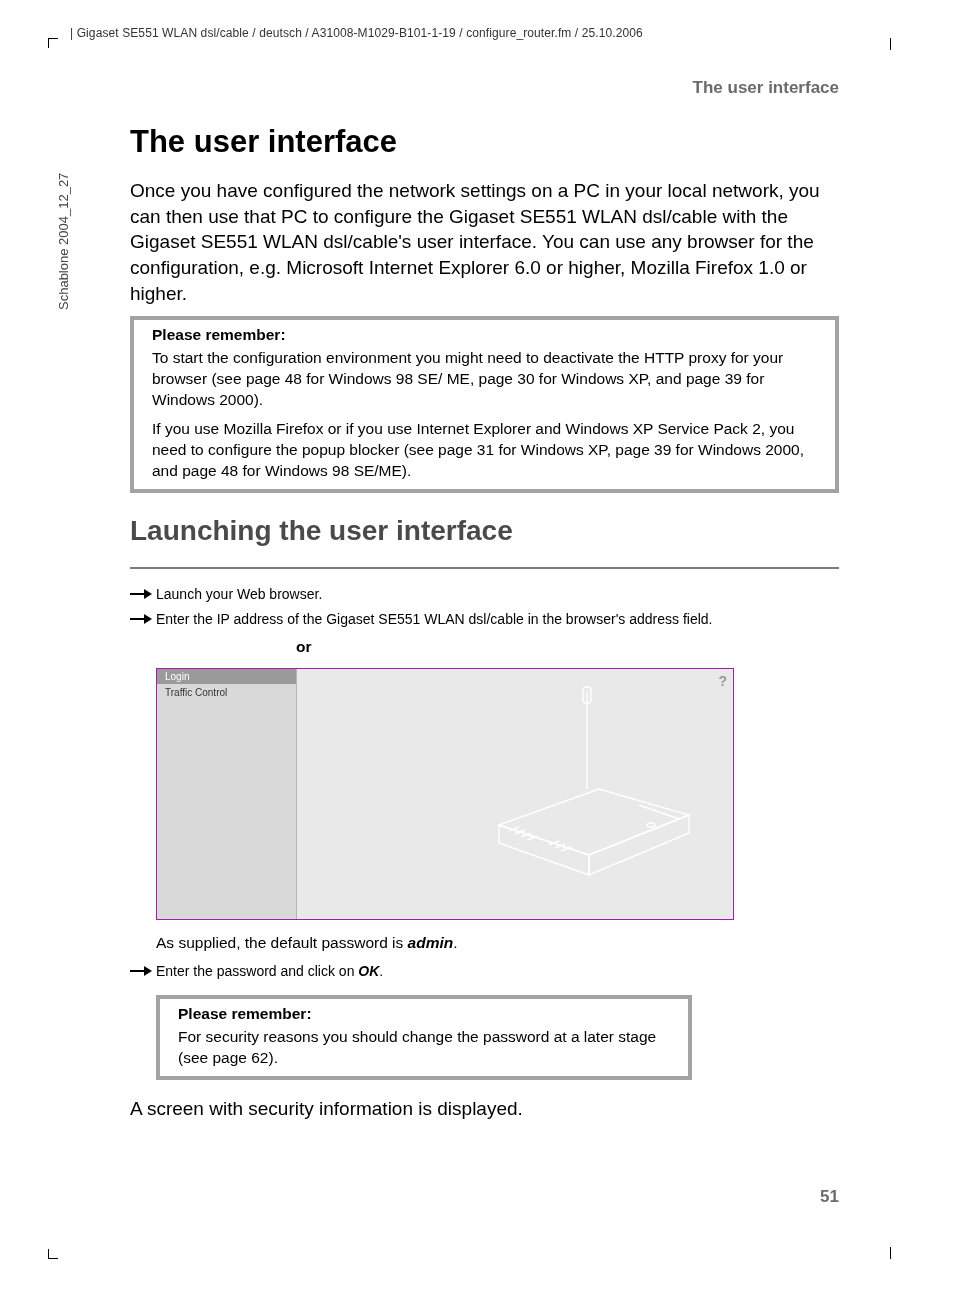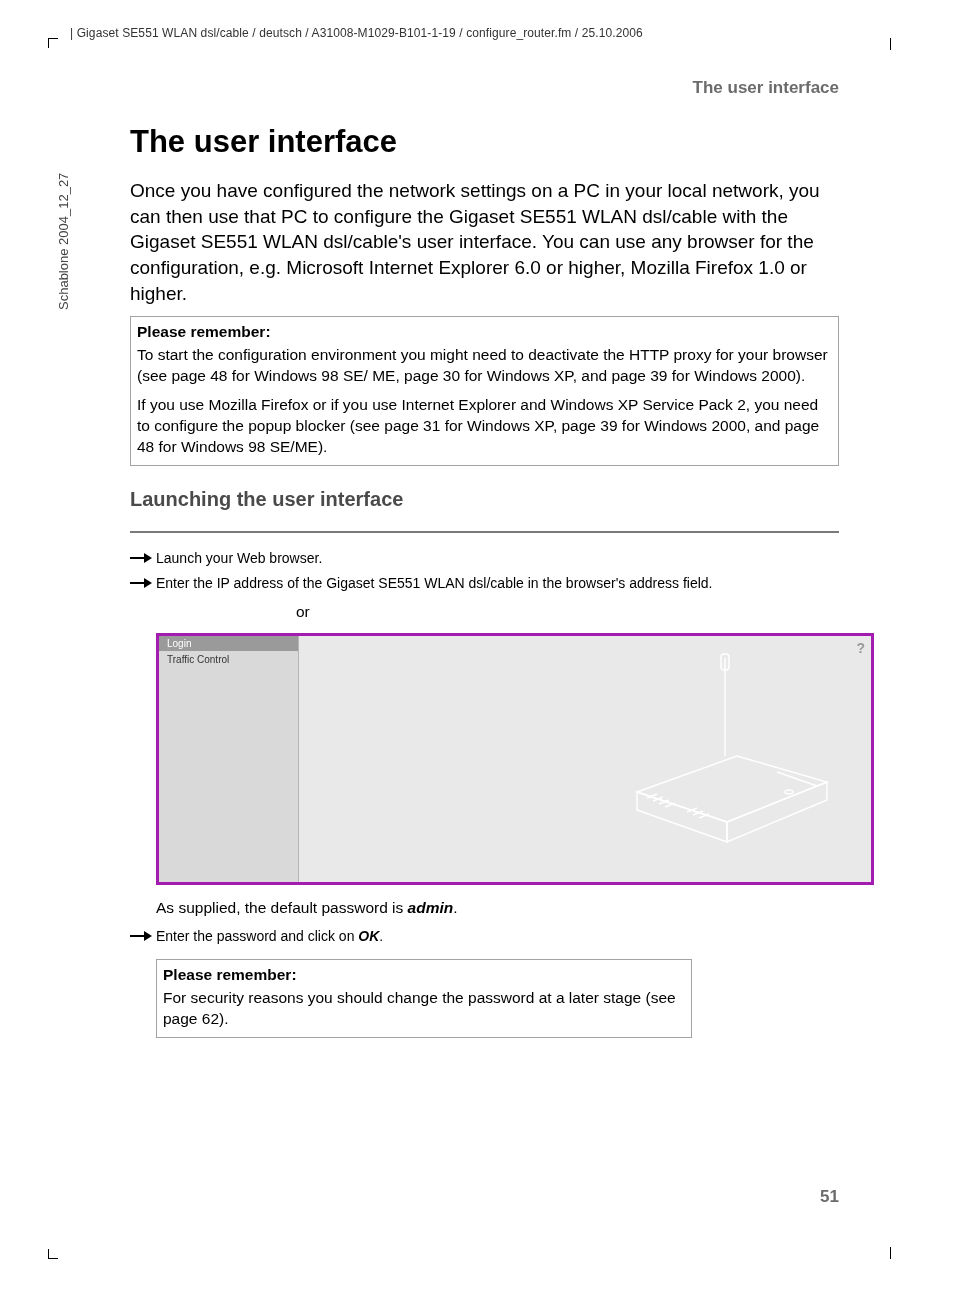--- a/index.html
+++ b/index.html
@@ -49,32 +49,32 @@
     font-size: 31px;
     font-weight: 700;
     margin-bottom: 18px;
   }
   .body-text {
     font-size: 19px;
     line-height: 1.35;
     margin-bottom: 10px;
   }
   .remember-box {
-    border: 1px solid #a3a3a3;
-    padding: 5px 8px 7px 6px;
+    border: 4px solid #a3a3a3;
+    padding: 5px 8px 7px 18px;
     margin-top: 6px;
     margin-bottom: 22px;
     font-size: 15.5px;
     line-height: 1.35;
   }
   .remember-box .title { font-weight: 700; margin-bottom: 2px; }
   .remember-box p { margin-bottom: 8px; }
   .remember-box p:last-child { margin-bottom: 0; }
   h2 {
-    font-size: 20px;
+    font-size: 28px;
     font-weight: 700;
     color: #4a4a4a;
     padding-bottom: 2px;
     margin-bottom: 18px;
   }
   .h2-rule {
     height: 2px;
     background: #7a7a7a;
     margin-bottom: 16px;
   }
@@ -90,31 +90,32 @@
     height: 18px;
     display: flex;
     align-items: center;
     justify-content: flex-start;
   }
   .step .arrow svg { width: 22px; height: 12px; }
   .step .txt { flex: 1; }
   .or-line {
     font-size: 15.5px;
     margin: 10px 0 8px 166px;
+    font-weight: bold;
   }
   .indent {
     font-size: 15.5px;
     margin-left: 26px;
     margin-bottom: 10px;
   }
   .screenshot {
     margin: 12px 0 14px 26px;
-    width: 718px;
+    width: 578px;
     height: 252px;
-    border: 3px solid #a21caf;
+    border: 1px solid #a21caf;
     background: #e9e9e9;
     position: relative;
     font-family: Tahoma, Arial, sans-serif;
   }
   .ss-side {
     position: absolute;
     left: 0; top: 0; bottom: 0;
     width: 140px;
     background: #d9d9d9;
     border-right: 1px solid #b5b5b5;
@@ -272,16 +273,17 @@
     <span class="txt">
       <span>Enter the password and click on </span><b><i>OK</i></b><span>.</span>
     </span>
   </div>
 
   <div class="remember-box narrow">
     <div class="title">Please remember:</div>
     <p>For security reasons you should change the password at a later stage (see page 62).</p>
   </div>
 
+  <p class="body-text">A screen with security information is displayed.</p>
 
 </div>
 
 <div class="pagenum">51</div>
 
 </body></html>

